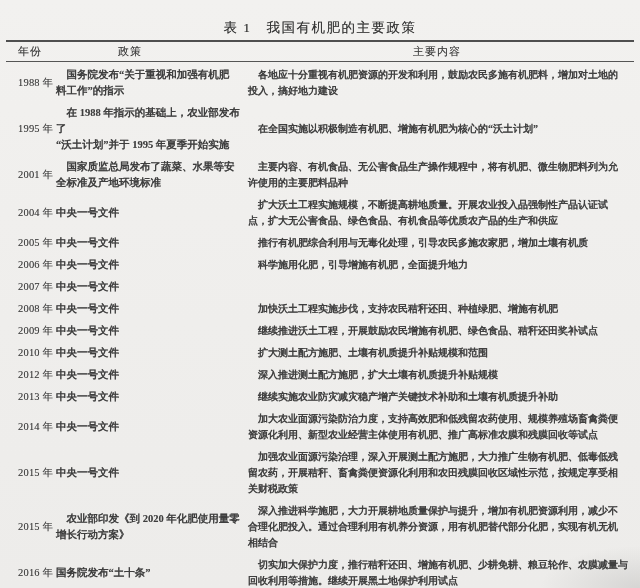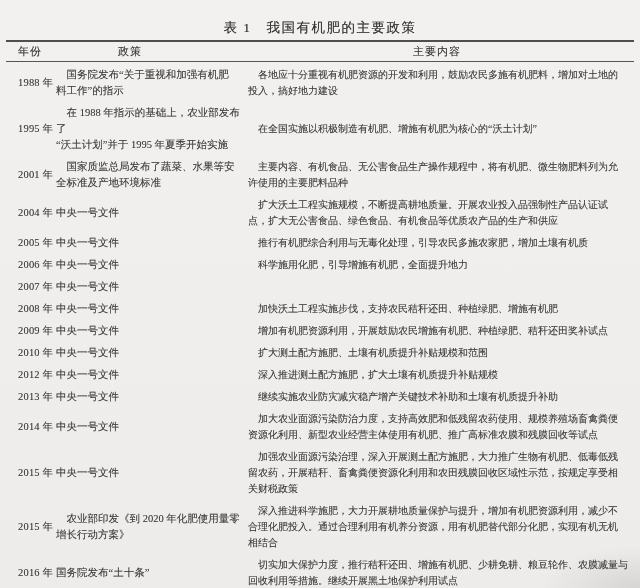--- a/index.html
+++ b/index.html
@@ -23,21 +23,21 @@
     display:flex;align-items:center;height:19px;font-size:11px;color:#3a3a3a;
     border-bottom:1px solid #555;letter-spacing:1px;
     text-shadow:0 0 0.4px rgba(40,40,40,0.4);
   }
   .h-year{width:36px;padding-left:12px;text-align:left;flex:none;}
   .h-policy{width:188px;margin-left:2px;text-align:center;padding-right:40px;box-sizing:border-box;flex:none;}
   .h-content{flex:1;text-align:center;padding-right:4px;}
   .rows{padding-top:2px;}
   .row{display:flex;align-items:center;padding:3px 8px 3px 12px;}
   .cell{font-size:10px;line-height:16px;text-shadow:0 0 0.4px rgba(50,50,50,0.4);}
-  .cell .line{white-space:nowrap;overflow:visible;}
+  .cell .line{white-space:nowrap;overflow:visible;font-weight:bold;}
   .c-year{width:36px;flex:none;font-size:10.5px;letter-spacing:0.2px;}
   .c-policy{width:188px;margin-left:2px;flex:none;font-size:10.5px;}
   .c-policy.multi .line:first-child{text-indent:1em;}
   .c-policy .line{white-space:normal;}
   .c-content{flex:1;margin-left:4px;color:#404040;}
   .c-content .line:first-child{text-indent:1em;}
 </style>
 </head>
 <body>
 
@@ -125,21 +125,21 @@
           <div class="cell c-content">
             <div class="line">加快沃土工程实施步伐，支持农民秸秆还田、种植绿肥、增施有机肥</div>
           </div>
         </div>
         <div class="row">
           <div class="cell c-year">2009 年</div>
           <div class="cell c-policy">
             <div class="line">中央一号文件</div>
           </div>
           <div class="cell c-content">
-            <div class="line">增加有机肥资源利用，开展鼓励农民增施有机肥、种植绿肥、秸秆还田奖补试点</div>
+            <div class="line">继续推进沃土工程，开展鼓励农民增施有机肥、绿色食品、秸秆还田奖补试点</div>
           </div>
         </div>
         <div class="row">
           <div class="cell c-year">2010 年</div>
           <div class="cell c-policy">
             <div class="line">中央一号文件</div>
           </div>
           <div class="cell c-content">
             <div class="line">扩大测土配方施肥、土壤有机质提升补贴规模和范围</div>
           </div>

